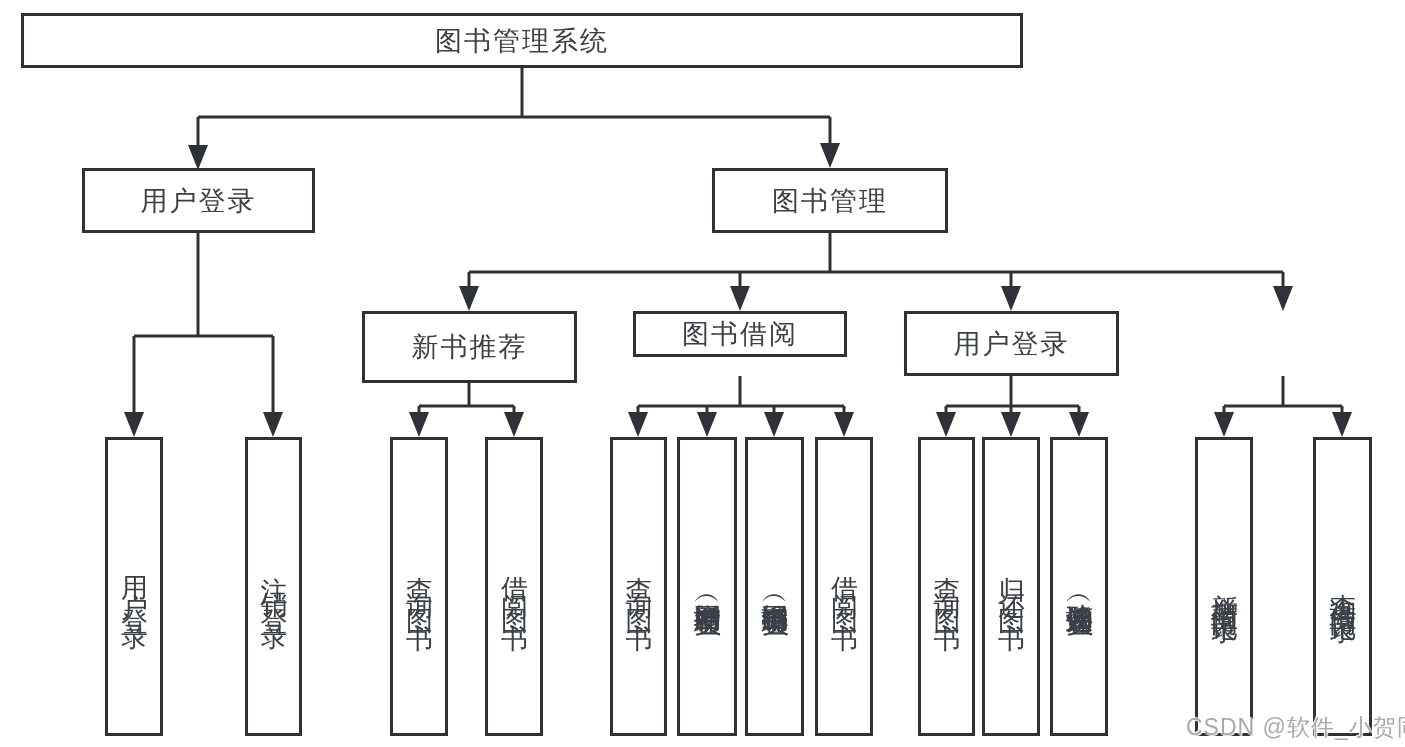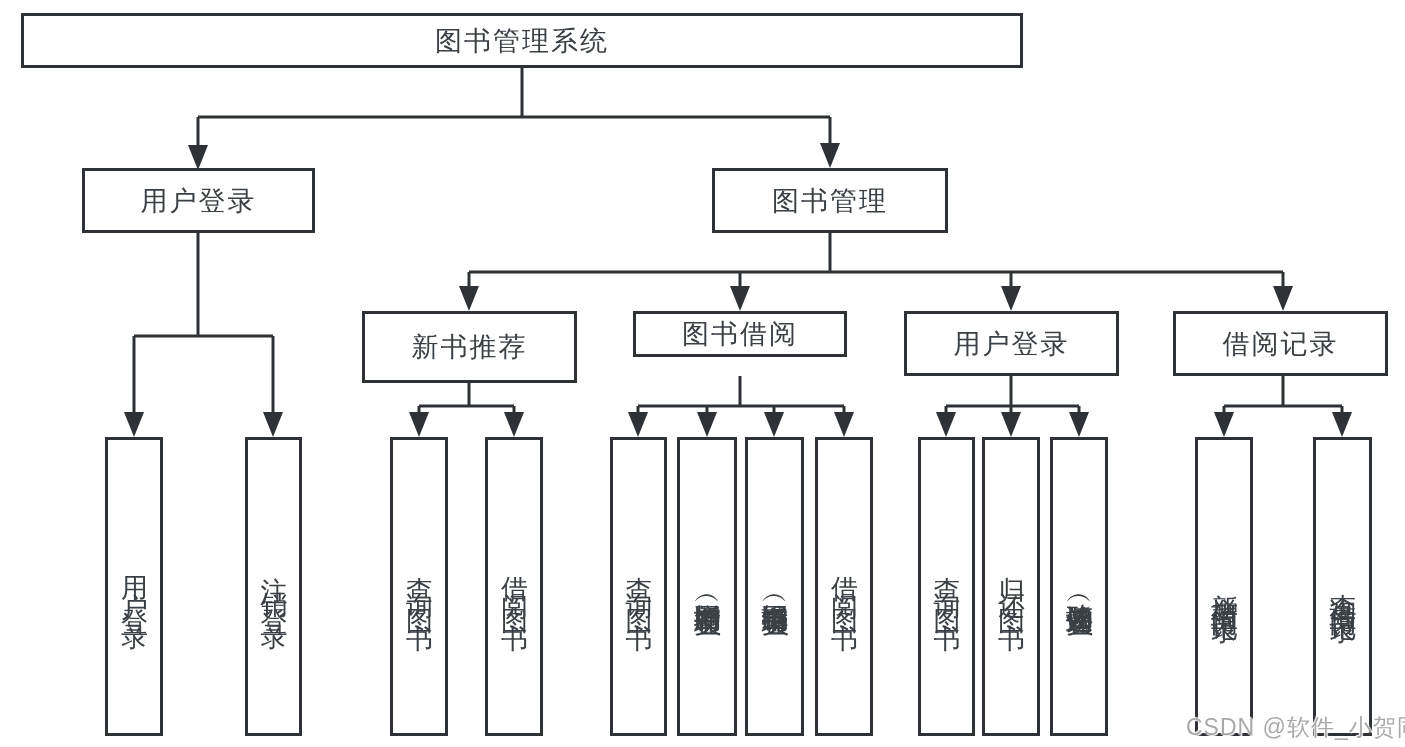--- a/index.html
+++ b/index.html
@@ -133,23 +133,20 @@
 
   <div class="node hnode" style="left:362px; top:311px; width:215px; height:72px;">
     <span>新书推荐</span>
   </div>
   <div class="node hnode" style="left:633px; top:311px; width:214px; height:46px;">
     <span>图书借阅</span>
   </div>
   <div class="node hnode" style="left:904px; top:311px; width:215px; height:65px;">
     <span>用户登录</span>
   </div>
-  <div class="node hnode" style="left:1173px; top:311px; width:215px; height:65px;">
-    <span>借阅记录</span>
-  </div>
 
   <div class="node vnode s4" style="left:105px; top:437px; width:58px; height:299px;">
     <span>用户登录</span>
   </div>
   <div class="node vnode s4" style="left:245px; top:437px; width:57px; height:299px;">
     <span>注销登录</span>
   </div>
 
   <div class="node vnode s4" style="left:390px; top:437px; width:58px; height:299px;">
     <span>查询图书</span>

